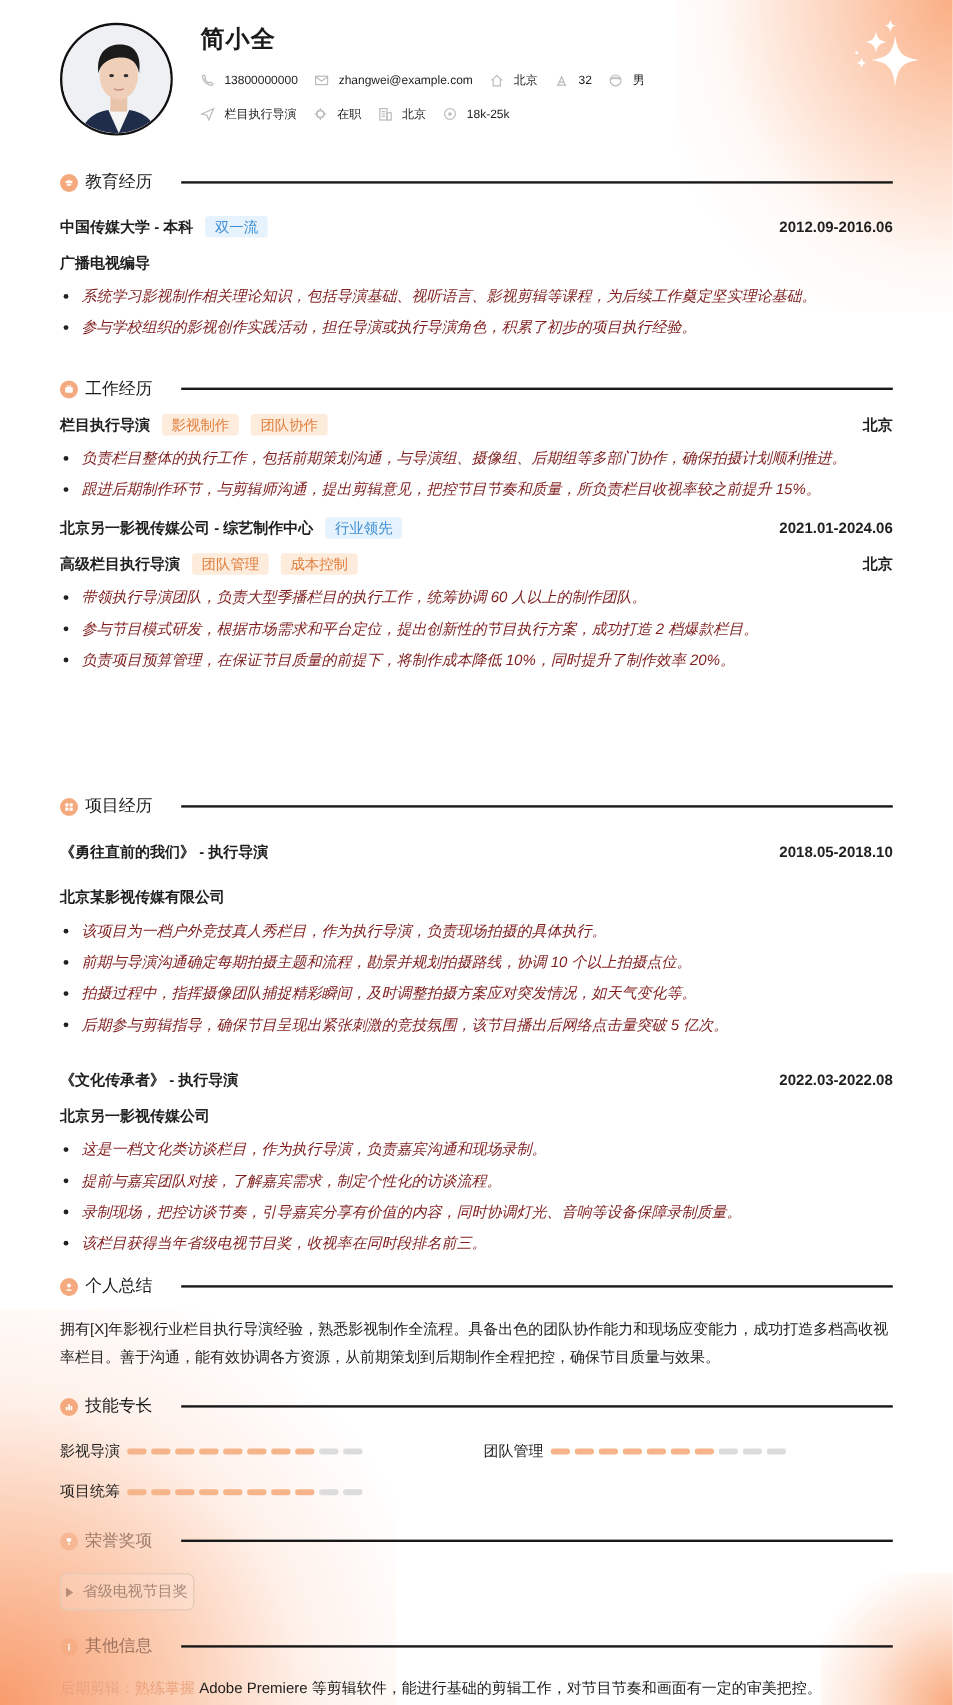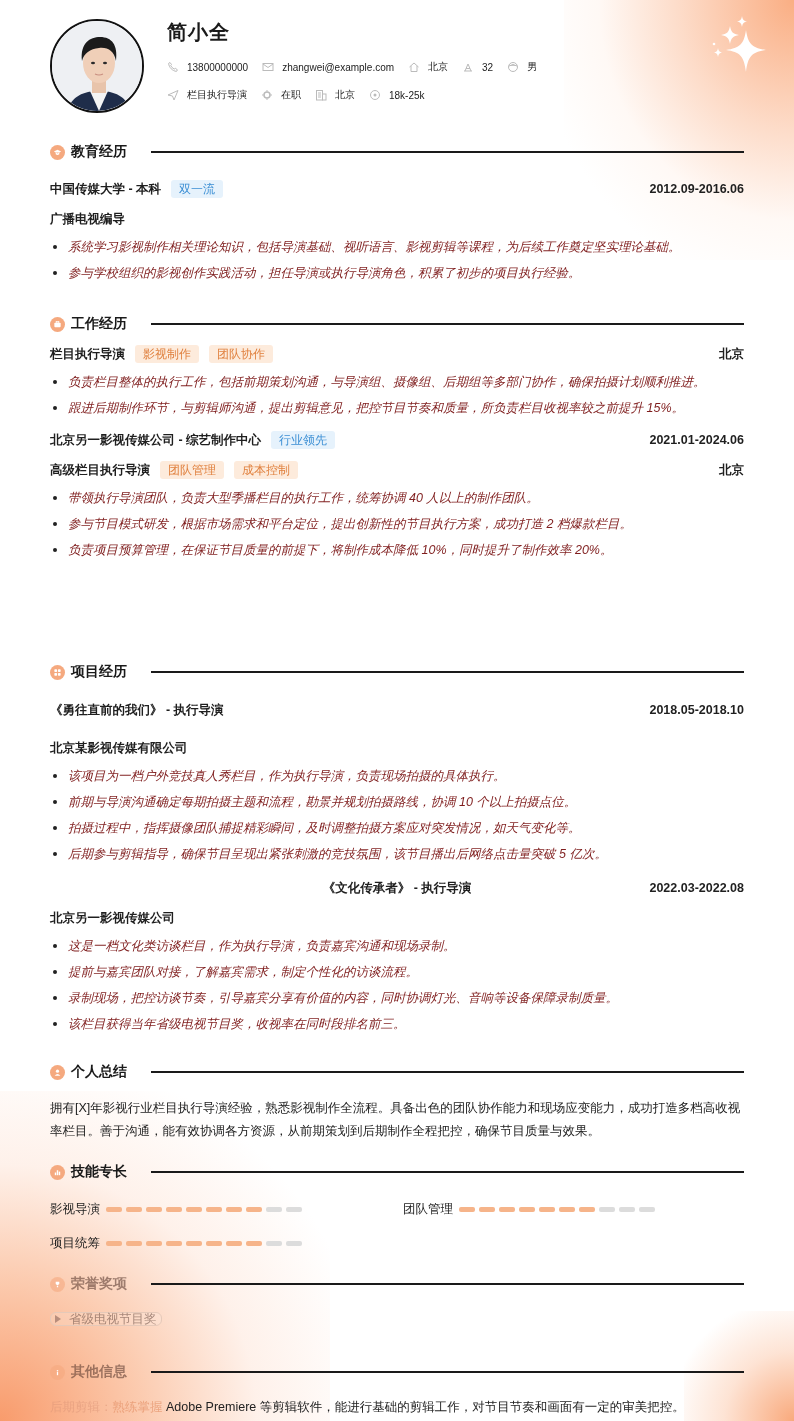--- a/index.html
+++ b/index.html
@@ -38,21 +38,21 @@
   .info-row.r1 { top: 41px; }
   .info-row.r2 { top: 69px; }
   .info-item { display: flex; align-items: center; margin-right: 14px; }
   .info-icon { width: 12px; height: 12px; margin-right: 8px; color: #b8b8b8; display: inline-flex; align-items: center; justify-content: center; }
   .info-icon svg { width: 12px; height: 12px; }
 
   .section { position: absolute; left: 50px; right: 50px; }
   .sec-head { display: flex; align-items: center; height: 20px; }
   .sec-icon { width: 15px; height: 15px; border-radius: 50%; background: #f5a97f; margin-right: 6px; display: flex; align-items: center; justify-content: center; }
   .sec-icon svg { width: 9px; height: 9px; }
-  .sec-title { font-size: 14px; font-weight: bold; color: #1a1a1a; margin-right: 24px; white-space: nowrap; }
+  .sec-title { font-size: 14px; font-weight: normal; color: #1a1a1a; margin-right: 24px; white-space: nowrap; }
   .sec-line { flex: 1; height: 1.5px; background: #1a1a1a; }
 
   .row { position: relative; display: flex; align-items: center; height: 20px; font-size: 12.5px; }
   .row .bold { font-weight: bold; }
   .row .right { position: absolute; right: 0; font-weight: bold; }
   .tag { display: inline-block; font-size: 12px; padding: 1px 8px; border-radius: 3px; margin-left: 10px; line-height: 16px; }
   .tag.blue { background: #e6f2fc; color: #3c8fd4; }
   .tag.orange { background: #fdebdc; color: #e0803e; }
   .bullets { list-style: none; }
   .bullets li { position: relative; padding-left: 18px; font-size: 12.5px; line-height: 26px; color: #7f1d1d; font-style: italic; }
@@ -61,21 +61,21 @@
   .para { font-size: 12.5px; line-height: 23px; color: #222; }
 
   .skill { position: absolute; display: flex; align-items: center; font-size: 12.5px; }
   .skill-label { width: 56px; color: #1f1f1f; }
   .skill-bar { display: flex; }
   .seg { width: 16px; height: 5px; border-radius: 2px; margin-right: 4px; background: #dcdcdc; }
   .seg.on { background: #f6b48a; }
 
   .award-pill {
     display: inline-flex; align-items: center; border: 1px solid #e5c9b9; border-radius: 6px;
-    padding: 0 4px; height: 14px; font-size: 12.5px; color: rgba(120,90,80,0.65); background: rgba(255,255,255,0.15);
+    padding: 0 4px; height: 31px; font-size: 12.5px; color: rgba(120,90,80,0.65); background: rgba(255,255,255,0.15);
   }
   .award-pill .tri { width: 0; height: 0; border-left: 6px solid rgba(140,100,90,0.6); border-top: 4px solid transparent; border-bottom: 4px solid transparent; margin-right: 8px; }
   .faded .sec-title { color: rgba(80,50,40,0.55); }
   .faded .sec-icon { background: rgba(245,169,127,0.6); }
 </style>
 </head>
 <body>
 
 <div class="bg-tr"></div>
 <div class="bg-bl"></div>
@@ -242,21 +242,21 @@
     <span class="tag blue">行业领先</span>
     <span class="right">2021.01-2024.06</span>
   </div>
   <div class="row" style="margin-top:10px;">
     <span class="bold">高级栏目执行导演</span>
     <span class="tag orange">团队管理</span>
     <span class="tag orange">成本控制</span>
     <span class="right">北京</span>
   </div>
   <ul class="bullets" style="margin-top:5px;">
-    <li>带领执行导演团队，负责大型季播栏目的执行工作，统筹协调 40 人以上的制作团队。</li>
+    <li>带领执行导演团队，负责大型季播栏目的执行工作，统筹协调 60 人以上的制作团队。</li>
     <li>参与节目模式研发，根据市场需求和平台定位，提出创新性的节目执行方案，成功打造 2 档爆款栏目。</li>
     <li>负责项目预算管理，在保证节目质量的前提下，将制作成本降低 10%，同时提升了制作效率 20%。</li>
   </ul>
 </div>
 
 <div class="section" style="top:662px;">
   <div class="sec-head">
     <span class="sec-icon">
         <svg viewBox="0 0 10 10">
           <rect x="1.5" y="1.5" width="3" height="3" rx="0.8" fill="#fff"></rect>
@@ -276,21 +276,21 @@
   <div class="row" style="margin-top:18px;">
     <span class="bold">北京某影视传媒有限公司</span>
   </div>
   <ul class="bullets" style="margin-top:5px;">
     <li>该项目为一档户外竞技真人秀栏目，作为执行导演，负责现场拍摄的具体执行。</li>
     <li>前期与导演沟通确定每期拍摄主题和流程，勘景并规划拍摄路线，协调 10 个以上拍摄点位。</li>
     <li>拍摄过程中，指挥摄像团队捕捉精彩瞬间，及时调整拍摄方案应对突发情况，如天气变化等。</li>
     <li>后期参与剪辑指导，确保节目呈现出紧张刺激的竞技氛围，该节目播出后网络点击量突破 5 亿次。</li>
   </ul>
 
-  <div class="row" style="margin-top:11px;justify-content:center;">
+  <div class="row" style="margin-top:23px;">
     <span class="bold">《文化传承者》 - 执行导演</span>
     <span class="right">2022.03-2022.08</span>
   </div>
   <div class="row" style="margin-top:10px;">
     <span class="bold">北京另一影视传媒公司</span>
   </div>
   <ul class="bullets" style="margin-top:5px;">
     <li>这是一档文化类访谈栏目，作为执行导演，负责嘉宾沟通和现场录制。</li>
     <li>提前与嘉宾团队对接，了解嘉宾需求，制定个性化的访谈流程。</li>
     <li>录制现场，把控访谈节奏，引导嘉宾分享有价值的内容，同时协调灯光、音响等设备保障录制质量。</li>

